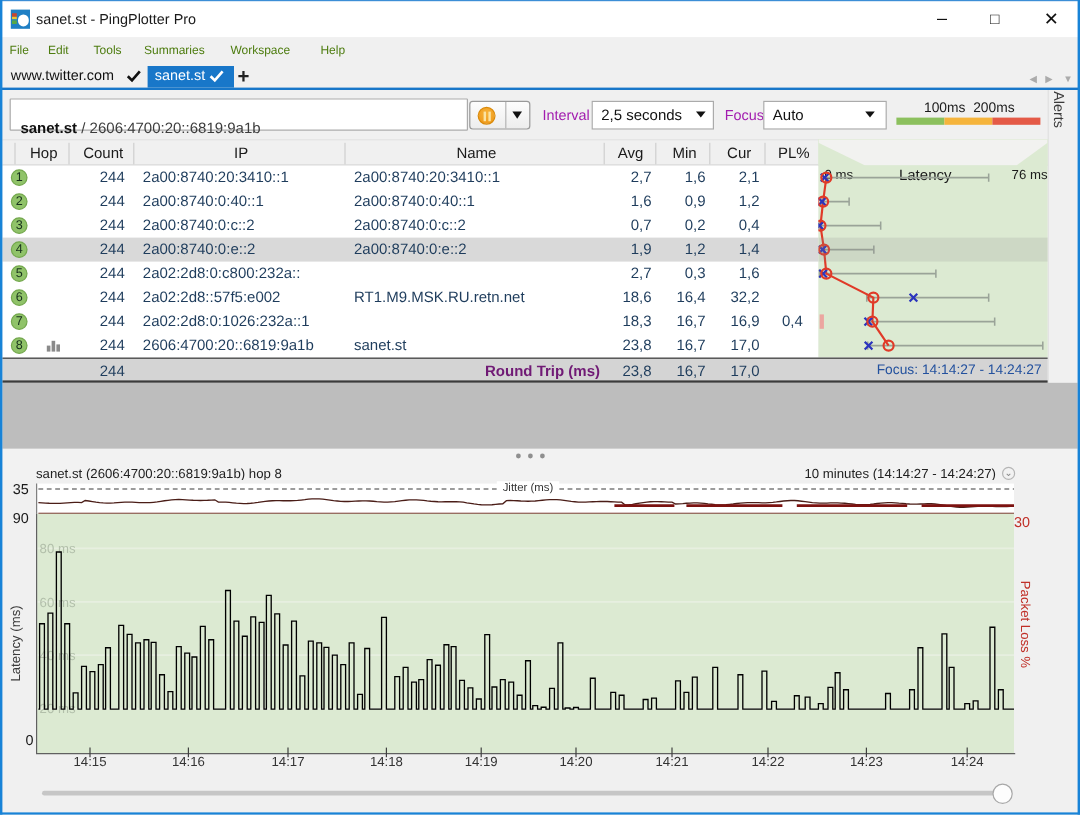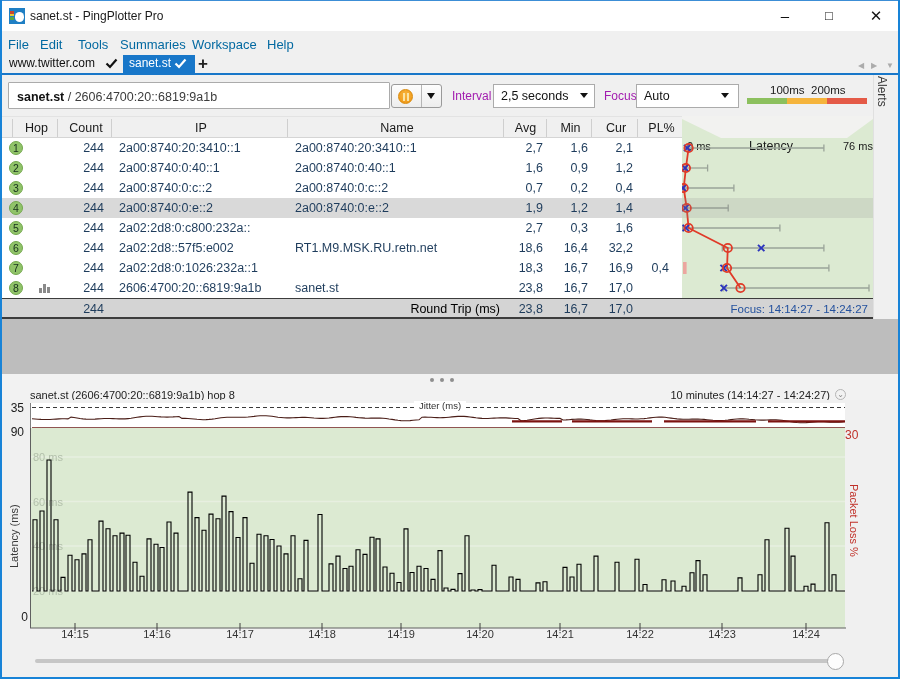--- a/index.html
+++ b/index.html
@@ -7,31 +7,31 @@
 #titlebar { position:absolute; left:0; top:0; width:900px; height:31px; background:#ffffff; border-top:1px solid #3c8ed6; }
 #appicon { position:absolute; left:9px; top:7px; width:16px; height:16px; background:#1f7fc4; }
 #appicon i { position:absolute; left:5.5px; top:4px; width:9.5px; height:9.5px; background:#fff; border-radius:50%; }
 #appicon u { position:absolute; left:1px; top:2.5px; width:4px; height:3.2px; background:#c8452e; }
 #appicon w { position:absolute; left:1px; top:5.7px; width:4px; height:2.8px; background:#e8c832; }
 #appicon v { position:absolute; left:1px; top:8.5px; width:4px; height:3.5px; background:#58a844; }
 #wtitle { position:absolute; left:30px; top:8px; font-size:12px; color:#1a1a1a; }
 .winbtn { position:absolute; top:6px; font-size:15px; color:#111; width:30px; text-align:center; font-weight:400; }
 
 #menubar { position:absolute; left:2px; top:31px; width:896px; height:26px; background:#f0f0f0; }
-#menubar span { position:absolute; top:6px; font-size:13px; color:#0369a1; }
+#menubar span { position:absolute; top:6px; font-size:10px; color:#4d7c0f; }
 
 #tabbar { position:absolute; left:2px; top:57px; width:896px; height:16px; background:#f0f0f0; }
 #bluebar { position:absolute; left:0px; top:73px; width:900px; height:2px; background:#1877c9; }
 .tab1 { position:absolute; left:0px; top:0px; width:121px; height:16px; font-size:12px; color:#111;padding-left:20px; }
 .tabactive { position:absolute; left:121px; top:-2px; width:72px; height:18px; background:#1877c9; color:#fff; font-size:12px; }
 .plus { position:absolute; left:196px; top:-3px; font-size:17px; color:#222; font-weight:bold; }
 .navarr { position:absolute; top:4px; color:#ababab; font-size:8px; }
 
 #toolbar { position:absolute; left:2px; top:75px; width:871px; height:41px; background:#f0f0f0; }
-#addr { position:absolute; left:6px; top:7px; width:382px; height:27px; background:#fff; border:1px solid #ababab; border-radius:1px; font-size:12.5px; padding:7px 0 0 8px; color:#3c3c3c; }
+#addr { position:absolute; left:6px; top:7px; width:382px; height:27px; background:#fff; border:1px solid #ababab; border-radius:1px; font-size:12.5px; padding:17px 0 0 8px; color:#3c3c3c; }
 #pausegrp { position:absolute; left:389px; top:9px; width:51px; height:24px; border:1px solid #9a9a9a; border-radius:3px; background:linear-gradient(#fdfdfd,#ededed); }
 #pausegrp .div { position:absolute; left:29px; top:0; width:1px; height:22px; background:#b5b5b5; }
 #pcirc { position:absolute; left:6px; top:3.5px; width:15px; height:15px; border-radius:50%; background:radial-gradient(circle at 50% 35%, #f7b43c, #ee9413); border:0.5px solid #d98908; }
 #pcirc i { position:absolute; top:3px; width:2.4px; height:8px; background:#fbe3a3; }
 #parrow { position:absolute; left:35px; top:8px; width:0; height:0; border-left:4.5px solid transparent; border-right:4.5px solid transparent; border-top:6px solid #111; }
 .tlabel { position:absolute; top:14px; font-size:12px; color:#a21caf; }
 .combo { position:absolute; top:9px; height:24px; background:#fff; border:1px solid #ababab; font-size:12.5px; color:#111; padding:4px 0 0 7px; }
 .combo .arr { position:absolute; top:8px; width:0; height:0; border-left:4.5px solid transparent; border-right:4.5px solid transparent; border-top:5.5px solid #111; }
 
 #legend { position:absolute; left:745px; top:23px; width:120px; height:6px; }
@@ -318,21 +318,21 @@
 <circle cx="727.0" cy="268" r="4.2" fill="none" stroke="#e03a28" stroke-width="1.8"></circle>
 <path d="M720.6 284.8 L727.0 291.2 M720.6 291.2 L727.0 284.8" stroke="#2b34bd" stroke-width="1.9" fill="none"></path>
 <circle cx="740.5" cy="288" r="4.2" fill="none" stroke="#e03a28" stroke-width="1.8"></circle>
 </svg>
     </div>
 </div>
 <div id="latsel"></div>
 
 <div id="sumrow">
   <span class="r" style="left:57px; width:45px; text-align:right; position:absolute">244</span>
-  <span style="left:370px; width:128px; text-align:right; position:absolute; color:#000000; font-weight:normal">Round Trip (ms)</span>
+  <span style="left:370px; width:128px; text-align:right; position:absolute; color:#701a75; font-weight:bold">Round Trip (ms)</span>
   <span style="left:496px; width:45px; text-align:right; position:absolute">23,8</span>
   <span style="left:541px; width:45px; text-align:right; position:absolute">16,7</span>
   <span style="left:586px; width:45px; text-align:right; position:absolute">17,0</span>
   <span style="left:696px; width:170px; text-align:right; position:absolute; color:#23519e; font-size:11.5px; top:4px">Focus: 14:14:27 - 14:24:27</span>
 </div>
 
 <div id="grayzone"></div>
 <div id="splitter">
     <div class="dots">
       <i style="left:0"></i>

